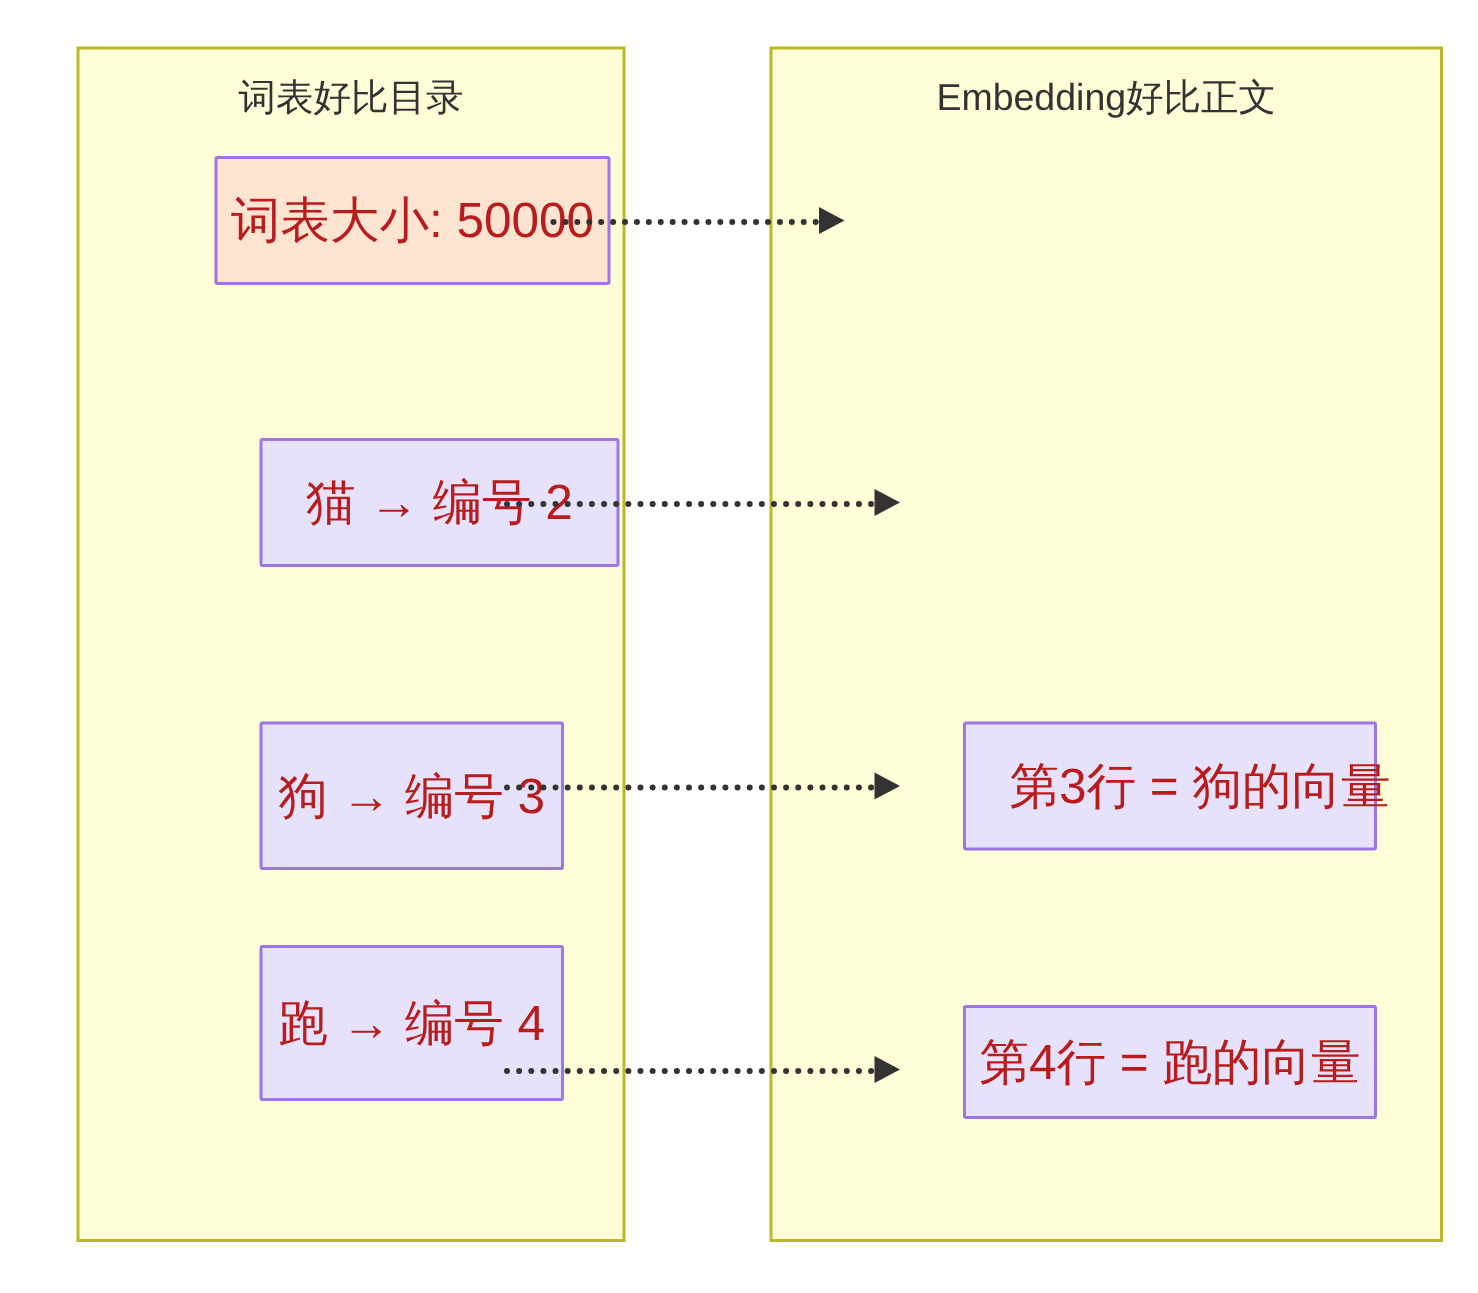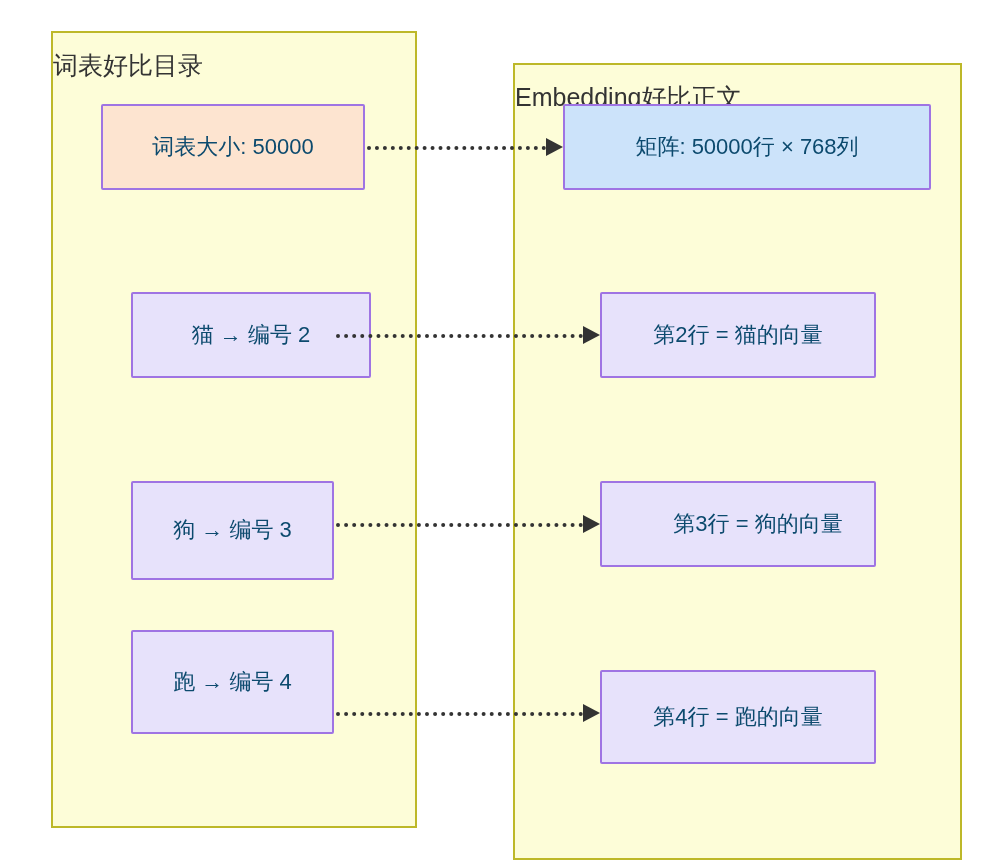--- a/index.html
+++ b/index.html
@@ -21,63 +21,65 @@
   }
 
   
   .group {
     position: absolute;
     background: #fdfdd8;
     border: 2px solid #bdb829;
     box-sizing: border-box;
   }
   #group-left  { left: 51px;  top: 31px; width: 366px; height: 797px; }
-  #group-right { left: 513px; top: 31px; width: 449px; height: 797px; margin-top: 32px; }
+  #group-right { left: 513px; top: 31px; width: 449px; height: 797px; }
 
   .group-title {
     position: absolute;
     left: 0;
     right: 0;
     top: 16px;
+    text-align: center;
     font-size: 25px;
     line-height: 32px;
     color: #333333;
     white-space: nowrap;
   }
 
   
   .node {
     position: absolute;
     box-sizing: border-box;
     border: 2px solid #9f74e3;
     border-radius: 2px;
     display: flex;
     align-items: center;
     justify-content: center;
-    font-size: 22px;
+    font-size: 33px;
     line-height: 1.2;
-    color: #0c4a6e;
+    color: #b91c1c;
     white-space: nowrap;
     text-align: center;
+    margin-left: 42px;
   }
   .node.fill-orange { background: #fde4d0; }
   .node.fill-blue   { background: #cce3fa; }
   .node.fill-purple { background: #e7e2fb; }
 
   
   #node-vocab-size { left: 101px; top: 104px; width: 264px; height: 86px; }
   #node-cat-id     { left: 131px; top: 292px; width: 240px; height: 86px; }
   #node-dog-id     { left: 131px; top: 481px; width: 203px; height: 99px; }
   #node-run-id     { left: 131px; top: 630px; width: 203px; height: 104px; }
 
   
   #node-matrix     { left: 563px; top: 104px; width: 368px; height: 86px; }
   #node-cat-vec    { left: 600px; top: 292px; width: 276px; height: 86px; }
   #node-dog-vec    { left: 600px; top: 481px; width: 276px; height: 86px; padding-left: 40px; }
-  #node-run-vec    { left: 600px; top: 670px; width: 276px; height: 94px; }
+  #node-run-vec    { left: 600px; top: 670px; width: 276px; height: 76px; }
 
   
   .arrow {
     position: absolute;
     height: 20px;
     pointer-events: none;
   }
   .arrow .line {
     position: absolute;
     left: 0;
@@ -125,23 +127,21 @@
   </div>
 
   <div id="node-vocab-size" class="node fill-orange">词表大小: 50000</div>
 
   <div id="node-cat-id" class="node fill-purple">猫 → 编号 2</div>
 
   <div id="node-dog-id" class="node fill-purple">狗 → 编号 3</div>
 
   <div id="node-run-id" class="node fill-purple">跑 → 编号 4</div>
 
-  <div id="node-matrix" class="node fill-blue">矩阵: 50000行 × 768列</div>
 
-  <div id="node-cat-vec" class="node fill-purple">第2行 = 猫的向量</div>
 
   <div id="node-dog-vec" class="node fill-purple">第3行 = 狗的向量</div>
 
   <div id="node-run-vec" class="node fill-purple">第4行 = 跑的向量</div>
 
   <div id="arrow-1" class="arrow">
     <div class="line"></div>
     <div class="head"></div>
   </div>
 

